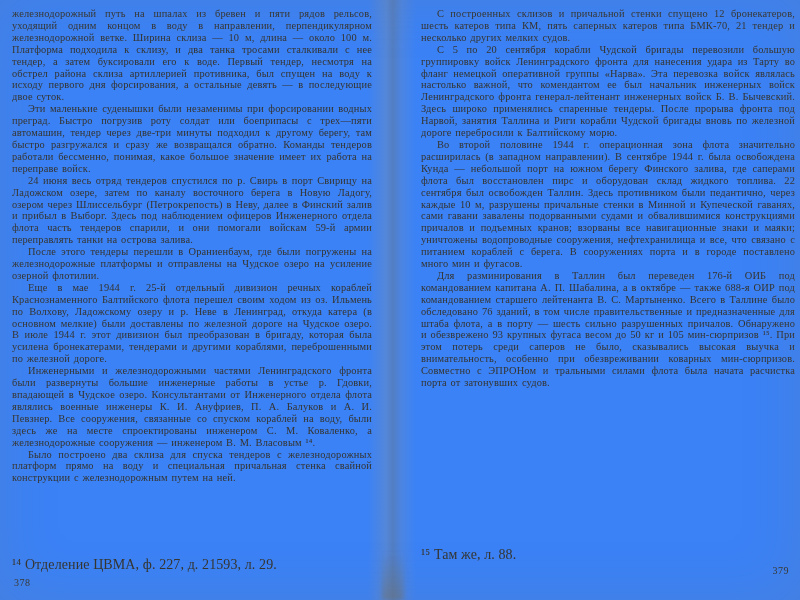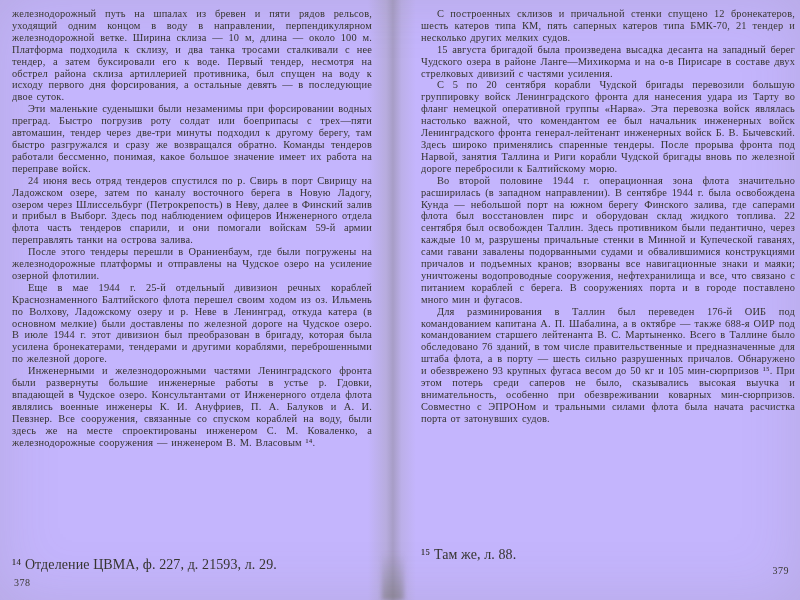--- a/index.html
+++ b/index.html
@@ -5,21 +5,21 @@
   html, body {
     margin: 0;
     padding: 0;
     background: #e9e8e4;
   }
   .spread {
     position: relative;
     width: 800px;
     height: 600px;
     margin: 0 auto;
-    background: #c4b5fd;
+    background: #3b82f6;
     overflow: hidden;
     font-family: "Liberation Serif", "DejaVu Serif", serif;
     color: #35342f;
   }
   
   .spread::after {
     content: "";
     position: absolute;
     inset: 0;
     pointer-events: none;
@@ -93,27 +93,27 @@
   <div class="gutter"></div>
   <div class="gutter-bottom"></div>
 
   <div class="page page-left">
     <p>железнодорожный путь на шпалах из бревен и пяти рядов рельсов, уходящий одним концом в воду в направлении, перпендикулярном железнодорожной ветке. Ширина склиза — 10 м, длина — около 100 м. Платформа подходила к склизу, и два танка тросами сталкивали с нее тендер, а затем буксировали его к воде. Первый тендер, несмотря на обстрел района склиза артиллерией противника, был спущен на воду к исходу первого дня форсирования, а остальные девять — в последующие двое суток.</p>
     <p class="indent">Эти маленькие суденышки были незаменимы при форсировании водных преград. Быстро погрузив роту солдат или боеприпасы с трех—пяти автомашин, тендер через две-три минуты подходил к другому берегу, там быстро разгружался и сразу же возвращался обратно. Команды тендеров работали бессменно, понимая, какое большое значение имеет их работа на переправе войск.</p>
     <p class="indent">24 июня весь отряд тендеров спустился по р. Свирь в порт Свирицу на Ладожском озере, затем по каналу восточного берега в Новую Ладогу, озером через Шлиссельбург (Петрокрепость) в Неву, далее в Финский залив и прибыл в Выборг. Здесь под наблюдением офицеров Инженерного отдела флота часть тендеров спарили, и они помогали войскам 59-й армии переправлять танки на острова залива.</p>
     <p class="indent">После этого тендеры перешли в Ораниенбаум, где были погружены на железнодорожные платформы и отправлены на Чудское озеро на усиление озерной флотилии.</p>
     <p class="indent">Еще в мае 1944 г. 25-й отдельный дивизион речных кораблей Краснознаменного Балтийского флота перешел своим ходом из оз. Ильмень по Волхову, Ладожскому озеру и р. Неве в Ленинград, откуда катера (в основном мелкие) были доставлены по железной дороге на Чудское озеро. В июле 1944 г. этот дивизион был преобразован в бригаду, которая была усилена бронекатерами, тендерами и другими кораблями, переброшенными по железной дороге.</p>
     <p class="indent">Инженерными и железнодорожными частями Ленинградского фронта были развернуты большие инженерные работы в устье р. Гдовки, впадающей в Чудское озеро. Консультантами от Инженерного отдела флота являлись военные инженеры К. И. Ануфриев, П. А. Балуков и А. И. Певзнер. Все сооружения, связанные со спуском кораблей на воду, были здесь же на месте спроектированы инженером С. М. Коваленко, а железнодорожные сооружения — инженером В. М. Власовым ¹⁴.</p>
+    <p class="indent">Было построено два склиза для спуска тендеров с железнодорожных платформ прямо на воду и специальная причальная стенка свайной конструкции с железнодорожным путем на ней.</p>
     <div class="footnote">¹⁴ Отделение ЦВМА, ф. 227, д. 21593, л. 29.</div>
     <div class="page-number">378</div>
   </div>
 
   <div class="page page-right">
     <p class="indent">С построенных склизов и причальной стенки спущено 12 бронекатеров, шесть катеров типа КМ, пять саперных катеров типа БМК-70, 21 тендер и несколько других мелких судов.</p>
-    <p class="indent">15 августа бригадой была произведена высадка десанта на западный берег Чудского озера в районе Ланге—Михикорма и на о-в Пирисаре в составе двух стрелковых дивизий с частями усиления.</p>
     <p class="indent">С 5 по 20 сентября корабли Чудской бригады перевозили большую группировку войск Ленинградского фронта для нанесения удара из Тарту во фланг немецкой оперативной группы «Нарва». Эта перевозка войск являлась настолько важной, что комендантом ее был начальник инженерных войск Ленинградского фронта генерал-лейтенант инженерных войск Б. В. Бычевский. Здесь широко применялись спаренные тендеры. После прорыва фронта под Нарвой, занятия Таллина и Риги корабли Чудской бригады вновь по железной дороге перебросили к Балтийскому морю.</p>
     <p class="indent">Во второй половине 1944 г. операционная зона флота значительно расширилась (в западном направлении). В сентябре 1944 г. была освобождена Кунда — небольшой порт на южном берегу Финского залива, где саперами флота был восстановлен пирс и оборудован склад жидкого топлива. 22 сентября был освобожден Таллин. Здесь противником были педантично, через каждые 10 м, разрушены причальные стенки в Минной и Купеческой гаванях, сами гавани завалены подорванными судами и обвалившимися конструкциями причалов и подъемных кранов; взорваны все навигационные знаки и маяки; уничтожены водопроводные сооружения, нефтехранилища и все, что связано с питанием кораблей с берега. В сооружениях порта и в городе поставлено много мин и фугасов.</p>
     <p class="indent">Для разминирования в Таллин был переведен 176-й ОИБ под командованием капитана А. П. Шабалина, а в октябре — также 688-я ОИР под командованием старшего лейтенанта В. С. Мартыненко. Всего в Таллине было обследовано 76 зданий, в том числе правительственные и предназначенные для штаба флота, а в порту — шесть сильно разрушенных причалов. Обнаружено и обезврежено 93 крупных фугаса весом до 50 кг и 105 мин-сюрпризов ¹⁵. При этом потерь среди саперов не было, сказывались высокая выучка и внимательность, особенно при обезвреживании коварных мин-сюрпризов. Совместно с ЭПРОНом и тральными силами флота была начата расчистка порта от затонувших судов.</p>
     <div class="footnote">¹⁵ Там же, л. 88.</div>
     <div class="page-number">379</div>
   </div>
 
 </div>
 
 </body></html>

